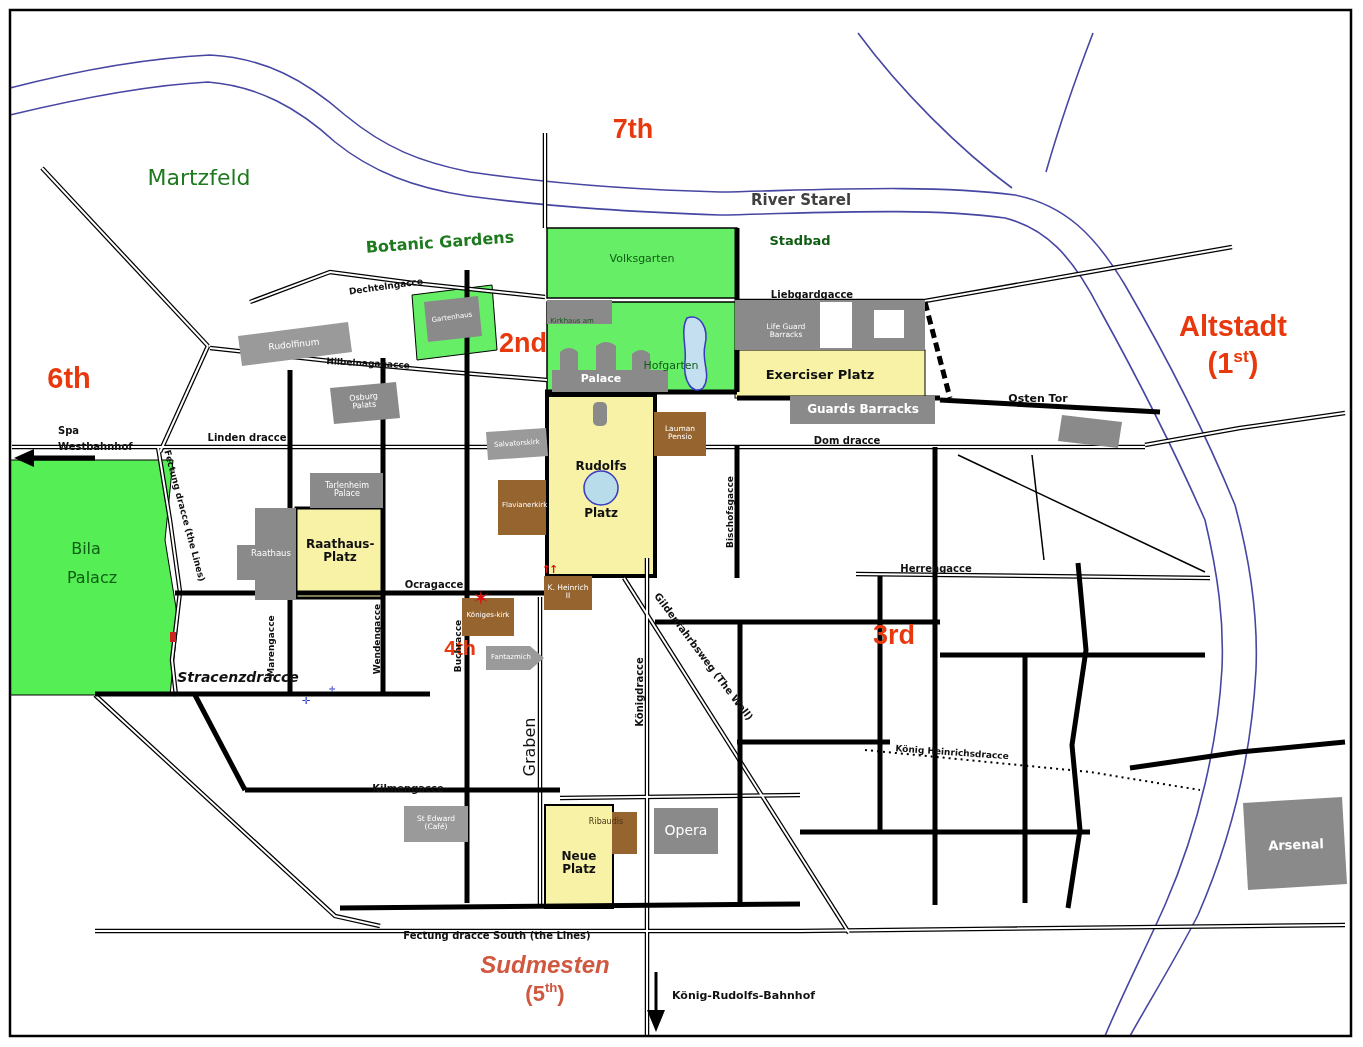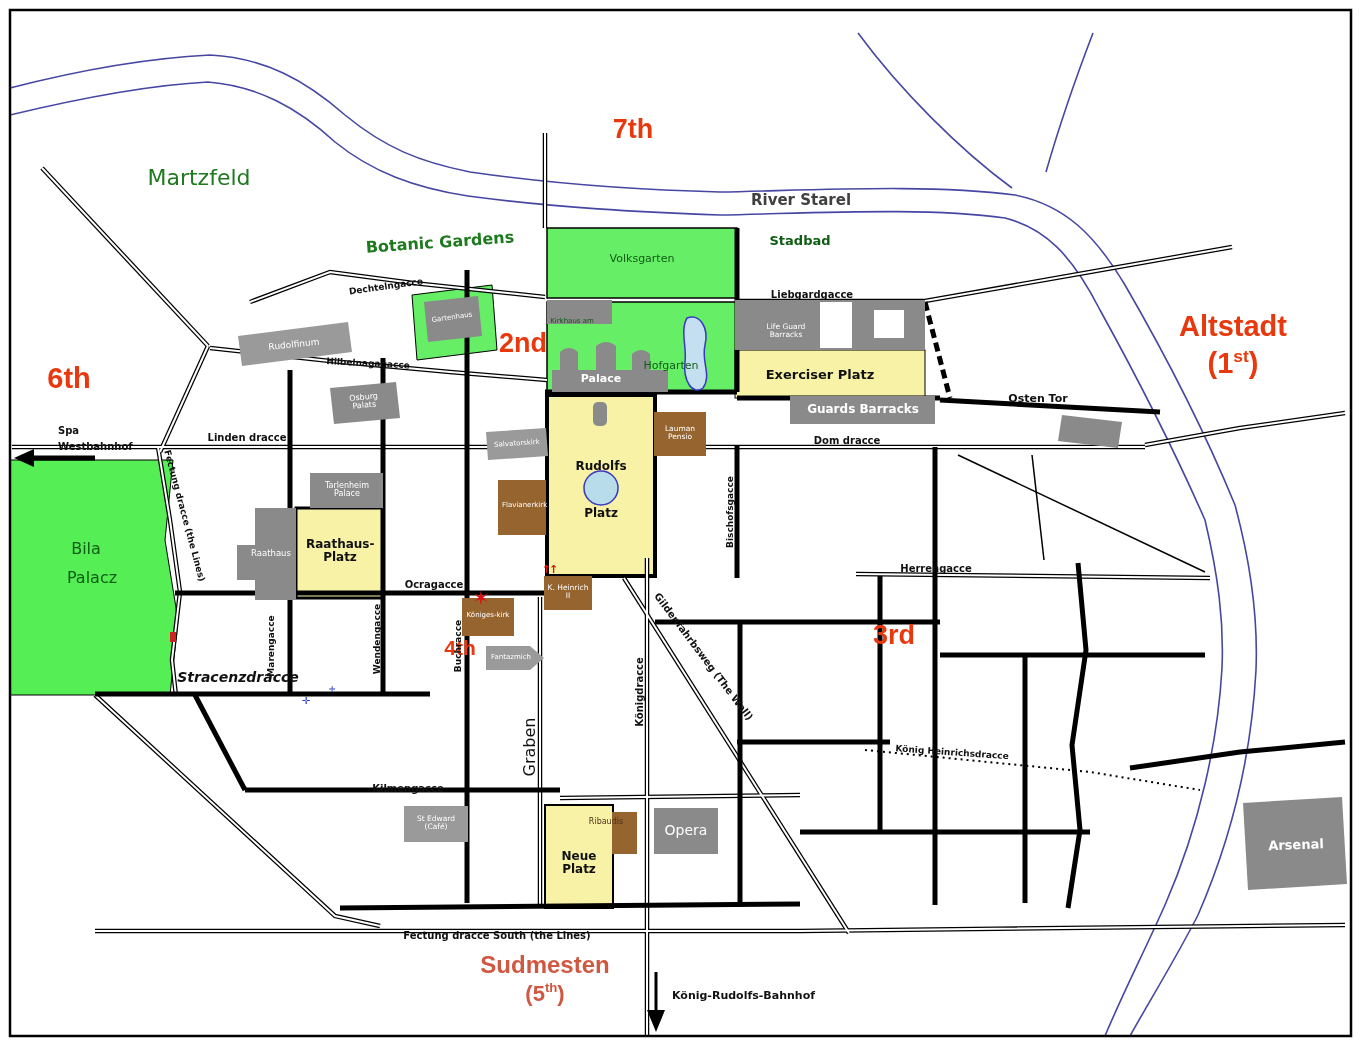--- a/index.html
+++ b/index.html
@@ -176,21 +176,21 @@
 
 <div class="lbl red" style="left:1233px;top:326px;font-size:29px;">Altstadt</div>
 <div class="lbl red" style="left:1233px;top:363px;font-size:29px;"><span>(1</span><sup>st</sup><span>)</span></div>
 
 <div class="lbl red" style="left:69px;top:378px;font-size:29px;">6th</div>
 <div class="lbl dgreen" style="left:86px;top:549px;font-size:16px;">Bila</div>
 <div class="lbl dgreen" style="left:92px;top:578px;font-size:16px;">Palacz</div>
 <div class="lbl red" style="left:894px;top:604px;font-size:27px;margin-top:31px;">3rd</div>
 <div class="lbl red" style="left:460px;top:648px;font-size:21px;">4th</div>
 
-<div class="lbl red" style="left:545px;top:965px;font-size:24px;color:#d05840;">Sudmesten</div>
+<div class="lbl red" style="left:545px;top:965px;font-size:24px;color:#d05840;font-style:italic;">Sudmesten</div>
 <div class="lbl red" style="left:545px;top:993px;font-size:22px;color:#d05840;"><span>(5</span><sup>th</sup><span>)</span></div>
 
 <div class="lbl la bold" style="left:58px;top:431px;font-size:10px;">Spa</div>
 <div class="lbl la bold" style="left:58px;top:447px;font-size:10px;">Westbahnhof</div>
 <div class="lbl la bold" style="left:672px;top:996px;font-size:11px;">König-Rudolfs-Bahnhof</div>
 
 <div class="lbl bold" style="left:247px;top:438px;font-size:10px;">Linden dracce</div>
 <div class="lbl bold" style="left:812px;top:295px;font-size:10px;">Liebgardgacce</div>
 <div class="lbl bold" style="left:847px;top:441px;font-size:10px;">Dom dracce</div>
 <div class="lbl bold" style="left:936px;top:569px;font-size:10px;">Herrengacce</div>

